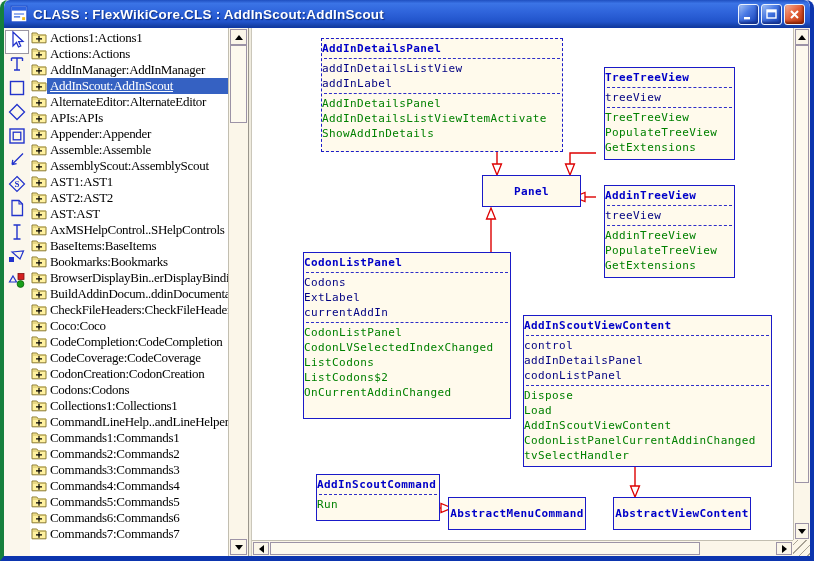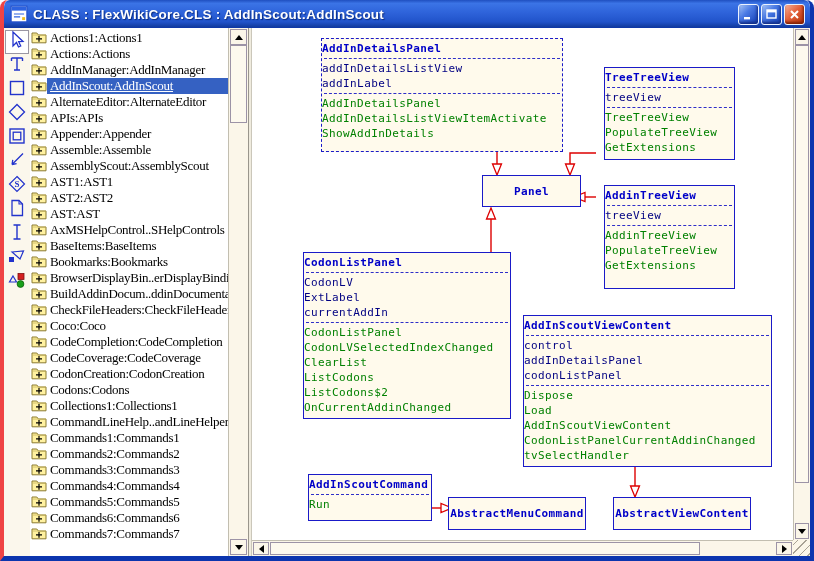--- a/index.html
+++ b/index.html
@@ -1,21 +1,21 @@
 <!DOCTYPE html>
 <html><head>
 <meta charset="utf-8">
 <style>
   * { box-sizing: border-box; margin: 0; padding: 0; }
   html,body { width: 814px; height: 561px; }
   body { font-family: "Liberation Sans", sans-serif; background: #fff; }
 
   .window {
     position: relative; width: 814px; height: 561px;
-    border-left: 4px solid #ef4444; border-right: 4px solid #0C35AE; border-bottom: 5px solid #0C35AE;
+    border-left: 4px solid #15803d; border-right: 4px solid #0C35AE; border-bottom: 5px solid #0C35AE;
     border-radius: 8px 8px 0 0; overflow: hidden; background: #fff;
   }
 
   
   .titlebar {
     height: 28px; display: flex; align-items: center; padding: 0 5px 0 6px;
     background: linear-gradient(180deg,#1F4FC0 0%,#3B74E6 12%,#2E63DA 45%,#2153CA 78%,#123C9F 96%,#0C35AE 100%);
     border-radius: 6px 6px 0 0;
   }
   .titlebar .app-icon { width: 18px; height: 18px; display: inline-flex; }
@@ -568,57 +568,56 @@
             <div class="uml-sep"></div>
             <div class="uml-field">treeView</div>
             <div class="uml-sep"></div>
             <div class="uml-method">TreeTreeView</div>
             <div class="uml-method">PopulateTreeView</div>
             <div class="uml-method">GetExtensions</div>
           </div>
           <div class="uml-box title-only" style="left: 222px; top: 147px; width: 99px; height: 32px;">
             <div class="uml-title">Panel</div>
           </div>
-          <div class="uml-box" style="left: 344px; top: 157px; width: 131px; height: 104px;">
+          <div class="uml-box" style="left: 344px; top: 157px; width: 131px; height: 93px;">
             <div class="uml-title">AddinTreeView</div>
             <div class="uml-sep"></div>
             <div class="uml-field">treeView</div>
             <div class="uml-sep"></div>
             <div class="uml-method">AddinTreeView</div>
             <div class="uml-method">PopulateTreeView</div>
             <div class="uml-method">GetExtensions</div>
           </div>
           <div class="uml-box" style="left: 43px; top: 224px; width: 208px; height: 167px;">
             <div class="uml-title">CodonListPanel</div>
             <div class="uml-sep"></div>
-            <div class="uml-field">CodonLV</div>
+            <div class="uml-field">Codons</div>
             <div class="uml-field">ExtLabel</div>
             <div class="uml-field">currentAddIn</div>
             <div class="uml-sep"></div>
             <div class="uml-method">CodonListPanel</div>
             <div class="uml-method">CodonLVSelectedIndexChanged</div>
-            <div class="uml-method">ClearList</div>
             <div class="uml-method">ListCodons</div>
             <div class="uml-method">ListCodons$2</div>
             <div class="uml-method">OnCurrentAddinChanged</div>
           </div>
           <div class="uml-box" style="left: 263px; top: 287px; width: 249px; height: 152px;">
             <div class="uml-title">AddInScoutViewContent</div>
             <div class="uml-sep"></div>
             <div class="uml-field">control</div>
             <div class="uml-field">addInDetailsPanel</div>
             <div class="uml-field">codonListPanel</div>
             <div class="uml-sep"></div>
             <div class="uml-method">Dispose</div>
             <div class="uml-method">Load</div>
             <div class="uml-method">AddInScoutViewContent</div>
             <div class="uml-method">CodonListPanelCurrentAddinChanged</div>
             <div class="uml-method">tvSelectHandler</div>
           </div>
-          <div class="uml-box" style="left: 48px; top: 446px; width: 124px; height: 47px;">
+          <div class="uml-box" style="left: 56px; top: 446px; width: 124px; height: 47px;">
             <div class="uml-title">AddInScoutCommand</div>
             <div class="uml-sep"></div>
             <div class="uml-method">Run</div>
           </div>
           <div class="uml-box title-only" style="left: 188px; top: 469px; width: 138px; height: 33px;">
             <div class="uml-title">AbstractMenuCommand</div>
           </div>
           <div class="uml-box title-only" style="left: 353px; top: 469px; width: 138px; height: 33px;">
             <div class="uml-title">AbstractViewContent</div>
           </div>

